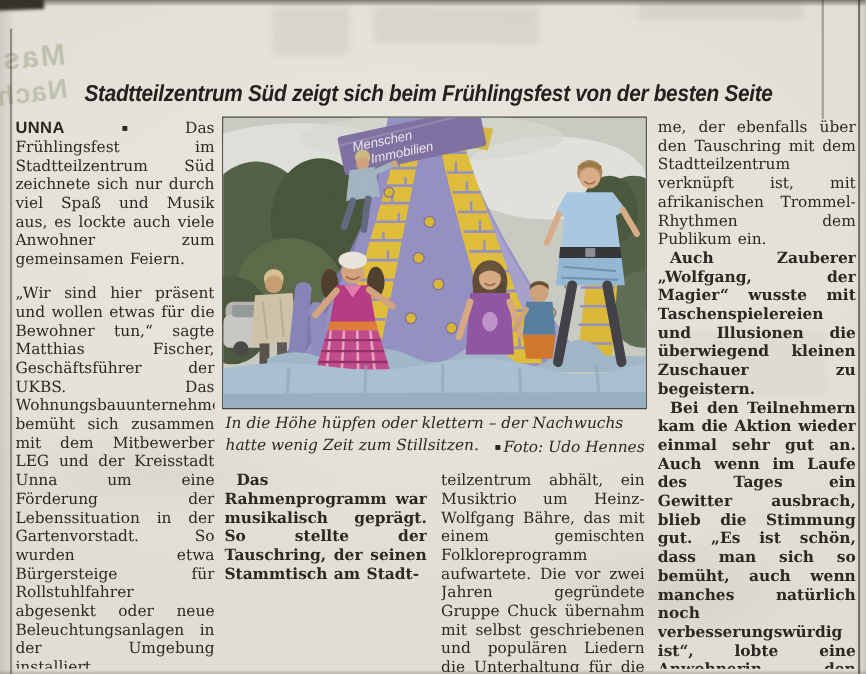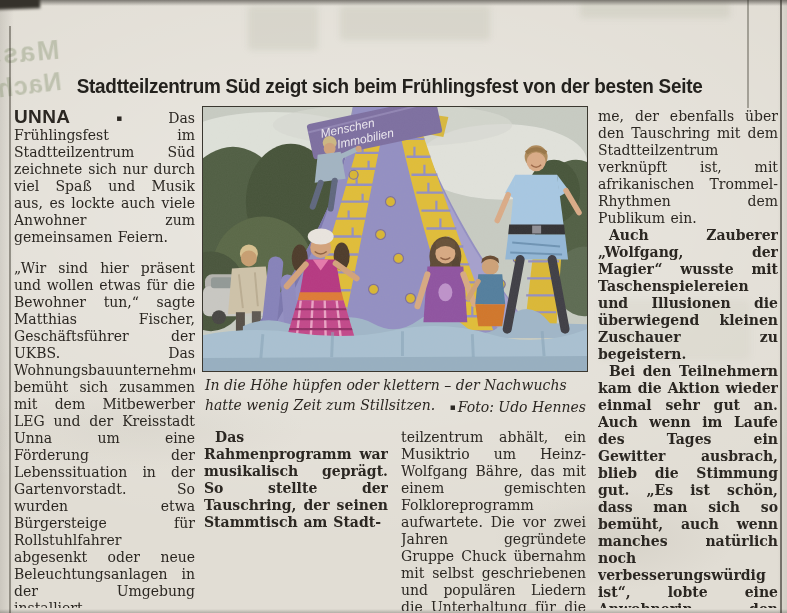--- a/index.html
+++ b/index.html
@@ -32,35 +32,35 @@
   .smudge{position:absolute;background:rgba(148,156,128,.16);filter:blur(3px);border-radius:4px;}
   .sm-a{left:340px;top:6px;width:150px;height:34px;}
   .sm-b{left:580px;top:2px;width:150px;height:16px;}
   .sm-c{left:248px;top:6px;width:70px;height:44px;}
   .sm-d{left:600px;top:300px;width:150px;height:60px;opacity:.5;}
   
   .headline{position:absolute;left:0;right:8px;top:12px;text-align:center;}
   .headline span{display:inline-block;transform:scaleX(.92);transform-origin:50% 50%;
     font-family:"Liberation Sans",sans-serif;font-weight:700;font-size:48px;letter-spacing:-1.5px;
     color:#1d1b17;line-height:1.05;}
-  .subhead{position:absolute;left:0;right:8px;top:74px;text-align:center;}
+  .subhead{position:absolute;left:0;right:8px;top:74px;text-align:center;font-style:italic;}
   .subhead span{display:inline-block;transform:scaleX(.90);transform-origin:50% 50%;
     font-family:"Liberation Sans",sans-serif;font-weight:700;font-size:21px;letter-spacing:-.3px;
     color:#23211d;}
   
   .bodycol{position:absolute;text-align:justify;font-size:14px;line-height:17px;color:#2b2722;
     overflow:hidden;word-spacing:1px;}
   .bodycol p{margin:0;}
   .bodycol p.indent{text-indent:11px;font-weight:bold;}
   .col1{left:14px;top:108px;width:181px;height:500px;}
   .col2{left:204px;top:429px;width:184px;height:182px;}
   .col3{left:401px;top:429px;width:185px;height:182px;}
   .col4{left:598px;top:108px;width:180px;height:500px;}
   .lead{margin-bottom:14px !important;}
-  .dateline{font-family:"Liberation Sans",sans-serif;font-weight:700;font-size:19px;letter-spacing:.4px;}
+  .dateline{font-family:"Liberation Sans",sans-serif;font-weight:700;font-size:15px;letter-spacing:.4px;}
   .sqbullet{font-size:9px;vertical-align:2px;padding:0 2px;}
   
   .photo{position:absolute;left:202px;top:106px;width:386px;height:266px;border:1px solid #3a372f;
     background:#c7cbc3;box-sizing:border-box;}
   .photo svg{display:block;width:100%;height:100%;}
   .caption{position:absolute;left:205px;top:375px;width:381px;height:44px;
     font-style:italic;font-size:14px;line-height:20px;color:#2b2722;}
   .credit{position:absolute;right:0;bottom:2px;font-style:italic;}
   .credit .sqbullet{font-style:normal;}
 </style>

